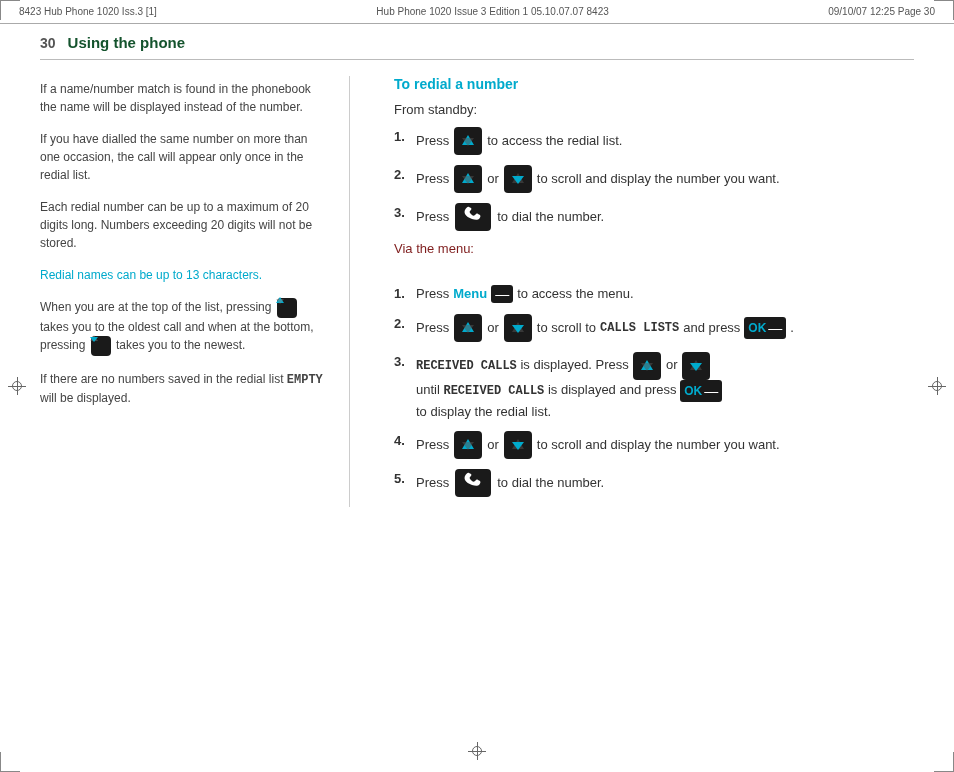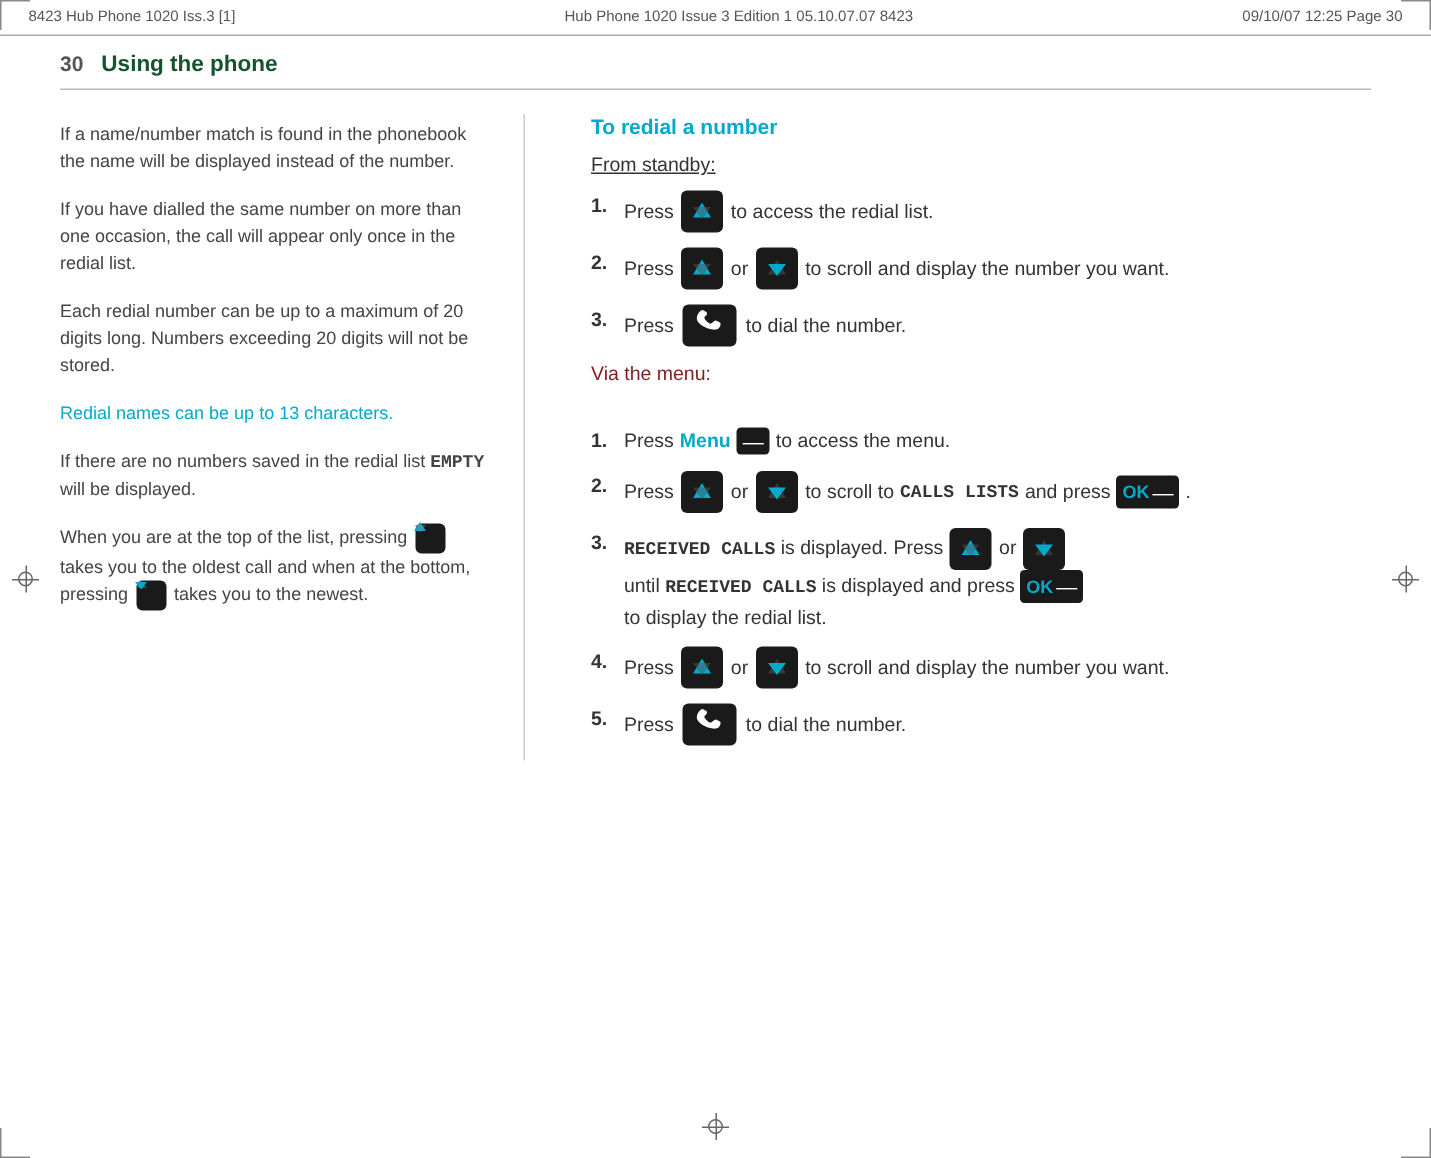--- a/index.html
+++ b/index.html
@@ -155,21 +155,20 @@
       font-size: 14px;
       font-weight: bold;
       color: #00aacc;
       margin-bottom: 10px;
     }
 
     .from-standby {
       font-size: 13px;
       margin-bottom: 10px;
       color: #333;
-      text-decoration: underline;
     }
 
     .steps {
       list-style: none;
       padding: 0;
     }
 
     .step-item {
       display: flex;
       align-items: flex-start;
@@ -323,24 +322,20 @@
       <div class="left-note">
         <span>If you have dialled the same number on more than one occasion, the call will appear only once in the redial list.</span>
       </div>
 
       <div class="left-note">
         <span>Each redial number can be up to a maximum of 20 digits long. Numbers exceeding 20 digits will not be stored.</span>
       </div>
 
       <div class="left-note cyan">
         <span>Redial names can be up to 13 characters.</span>
-      </div>
-
-      <div class="left-note" style="margin-top:14px;">
-        If there are no numbers saved in the redial list <span class="mono">EMPTY</span> will be displayed.
       </div>
 
       <div class="left-note" style="margin-top:14px;">
         When you are at the top of the list, pressing
         
         <span class="dir-btn" style="width:20px;height:20px;display:inline-block;margin:0 2px;vertical-align:middle;">
           <svg width="14" height="14" viewBox="0 0 14 14" style="position:absolute;top:3px;left:3px;">
             <polygon points="7,3 11,9 3,9" fill="#00aacc"></polygon>
             <polygon points="7,10 11,5 3,5" fill="#888" opacity="0.4"></polygon>
           </svg>
@@ -348,20 +343,24 @@
         takes you to the oldest call and when at the bottom, pressing
         <span class="dir-btn" style="width:20px;height:20px;display:inline-block;margin:0 2px;vertical-align:middle;">
           <svg width="14" height="14" viewBox="0 0 14 14" style="position:absolute;top:3px;left:3px;">
             <polygon points="7,3 11,9 3,9" fill="#888" opacity="0.4"></polygon>
             <polygon points="7,10 11,5 3,5" fill="#00aacc"></polygon>
           </svg>
         </span>
         takes you to the newest.
       </div>
 
+      <div class="left-note" style="margin-top:14px;">
+        If there are no numbers saved in the redial list <span class="mono">EMPTY</span> will be displayed.
+      </div>
+
     </div>
 
     <div class="right-col">
 
       <div class="section-heading-right">To redial a number</div>
 
       <div class="from-standby">From standby:</div>
 
       <ol class="steps">
 

